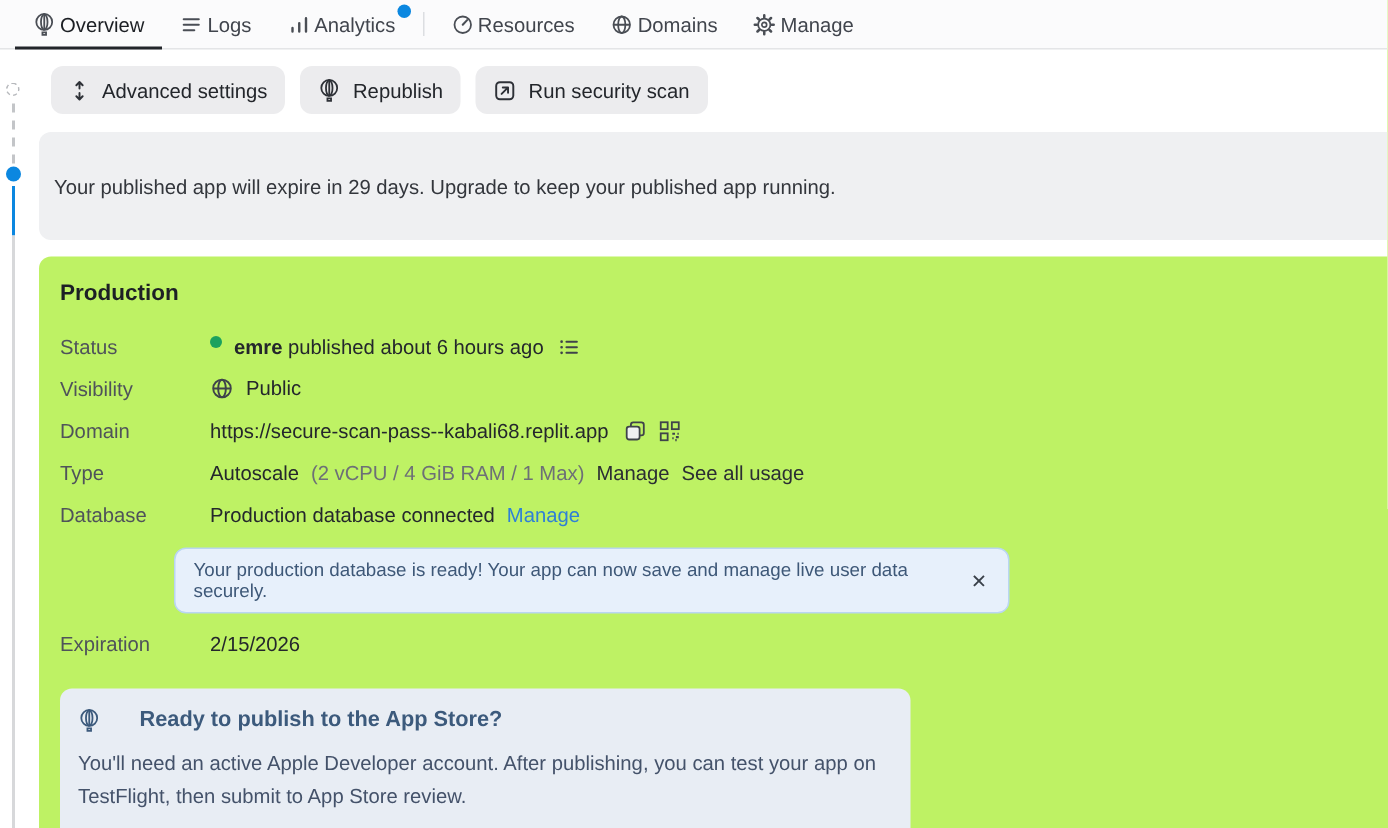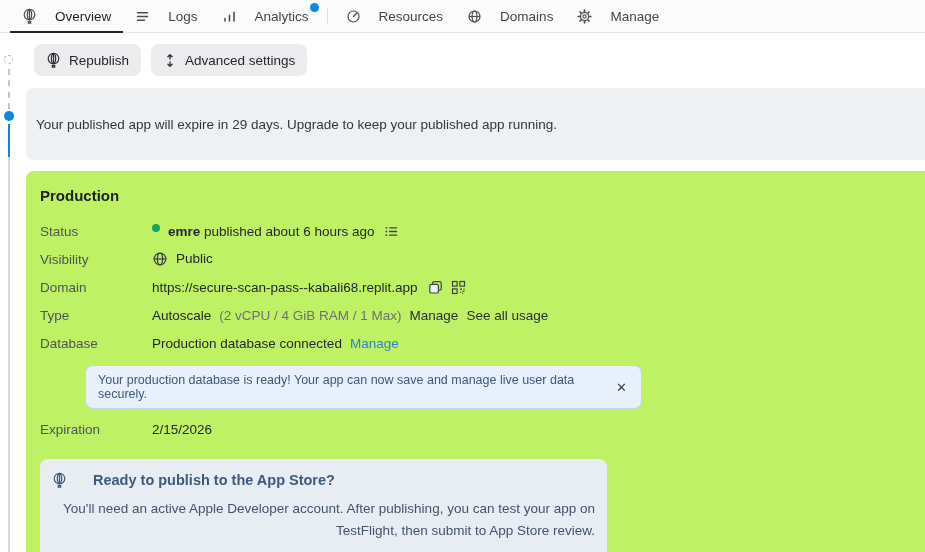--- a/index.html
+++ b/index.html
@@ -18,21 +18,21 @@
     height: 33px;
     background: #fbfbfc;
     border-bottom: 1px solid #e4e5e7;
     display: flex;
     align-items: stretch;
     padding-left: 10px;
   }
   .tab {
     display: flex;
     align-items: center;
-    gap: 18px;
+    gap: 3px;
     padding: 0 12px;
     color: #41454d;
     position: relative;
     cursor: pointer;
     white-space: nowrap;
   }
   .tab .ticon { color: #4a4e55; }
   .tab.active { color: #1c1f24; font-weight: 500; }
   .tab.active::after {
     content: "";
@@ -120,37 +120,36 @@
     border-radius: 8px 0 0 8px;
     padding: 16px 0 0 14px;
   }
   .card-title { font-size: 15px; font-weight: 700; color: #1d2025; margin-bottom: 13px; }
 
   .meta-row {
     display: grid;
     grid-template-columns: 100px 1fr;
     align-items: center;
     height: 28px;
-    gap: 12px;
   }
   .meta-label { color: #4f535a; }
   .meta-value { display: flex; align-items: flex-start; gap: 8px; color: #24272c; }
   .status-dot { width: 8px; height: 8px; border-radius: 50%; background: #1ba15e; flex: 0 0 auto; }
   .bold { font-weight: 700; }
   .icon-btn {
     background: none; border: none; padding: 0; cursor: pointer;
     color: #3f434a; display: flex; align-items: center;
   }
   .muted { color: #6d7076; }
   .dark-link { color: #2b2e33; text-decoration: none; cursor: pointer; }
   .blue-link { color: #2f80d6; text-decoration: none; cursor: pointer; }
   .gap6 { margin-left: 2px; }
 
   .db-notice {
-    margin: 8px 0 6px 45px;
+    margin: 8px 0 6px 76px;
     width: 557px;
     background: #e7f0fb;
     border: 1px solid #b9d6f2;
     border-radius: 8px;
     display: flex;
     align-items: center;
     gap: 10px;
     padding: 7px 12px;
     font-size: 12.5px;
     color: #3e5878;
@@ -177,21 +176,20 @@
     color: #3c5a7c;
     font-size: 14.5px;
     font-weight: 700;
     margin: 0 0 10px 4px;
   }
   .appstore-body {
     color: #44526a;
     margin: 0 4px 14px 4px;
     line-height: 1.65;
     max-width: 548px;
-    text-align: right;
   }
   .cta-btn {
     width: 100%;
     height: 28px;
     background: #0e80dc;
     border: none;
     border-radius: 6px;
     color: #f3f8fd;
     font-family: inherit;
     font-size: 13.5px;
@@ -280,41 +278,50 @@
   <span class="tl-circle"></span>
   <span class="tl-dash"></span>
   <span class="tl-dot"></span>
   <span class="tl-blue"></span>
   <span class="tl-gray"></span>
 </div>
 
 <div class="toolbar">
   <button class="tbtn">
     <span class="ticon">
+      <svg width="14" height="15" viewBox="0 0 14 15" fill="none" stroke="currentColor" stroke-width="1.3" stroke-linecap="round" stroke-linejoin="round">
+        <path d="M7 6 V1.8 M4.9 3.8 L7 1.7 L9.1 3.8"></path>
+        <path d="M7 9 v4.2 M4.9 11.2 L7 13.3 L9.1 11.2"></path>
+      </svg>
+    </span>
+    <span>Advanced settings</span>
+  </button>
+
+  <button class="tbtn">
+    <span class="ticon">
       <svg width="15" height="16" viewBox="0 0 15 16" fill="none" stroke="currentColor" stroke-width="1.2">
         <circle cx="7.5" cy="6.6" r="5.3"></circle>
         <path d="M7.5 1.3 v10.6"></path>
         <path d="M7.5 1.3 C4.6 2.9 4.6 10.3 7.5 11.9"></path>
         <path d="M7.5 1.3 C10.4 2.9 10.4 10.3 7.5 11.9"></path>
         <path d="M6.3 13.6 h2.4 v1.6 h-2.4 z"></path>
       </svg>
     </span>
     <span>Republish</span>
   </button>
 
   <button class="tbtn">
     <span class="ticon">
-      <svg width="14" height="15" viewBox="0 0 14 15" fill="none" stroke="currentColor" stroke-width="1.3" stroke-linecap="round" stroke-linejoin="round">
-        <path d="M7 6 V1.8 M4.9 3.8 L7 1.7 L9.1 3.8"></path>
-        <path d="M7 9 v4.2 M4.9 11.2 L7 13.3 L9.1 11.2"></path>
-      </svg>
-    </span>
-    <span>Advanced settings</span>
+      <svg width="15" height="15" viewBox="0 0 15 15" fill="none" stroke="currentColor" stroke-width="1.3" stroke-linejoin="round">
+        <rect x="1.8" y="1.8" width="11.4" height="11.4" rx="2.5"></rect>
+        <path d="M5.4 9.6 L9.4 5.6 M6.2 5.3 h3.5 v3.5" stroke-linecap="round"></path>
+      </svg>
+    </span>
+    <span>Run security scan</span>
   </button>
-
 </div>
 
 <div class="banner">
   <span>Your published app will expire in 29 days. Upgrade to keep your published app running.</span>
 </div>
 
 <section class="card">
   <h2 class="card-title">Production</h2>
 
   <div class="meta-row">

